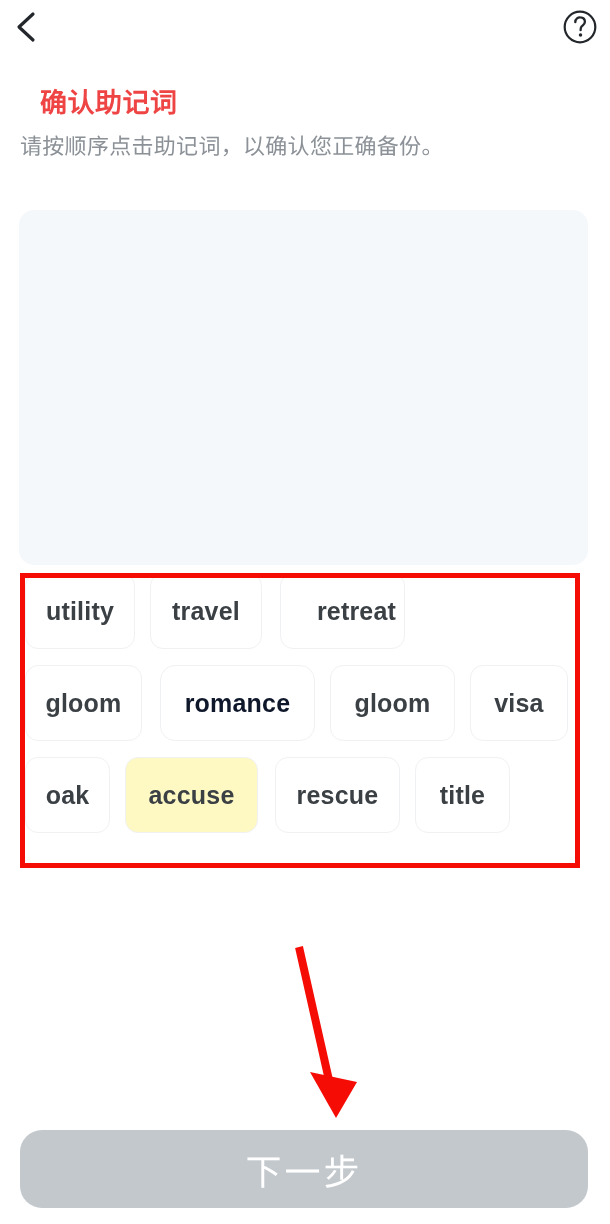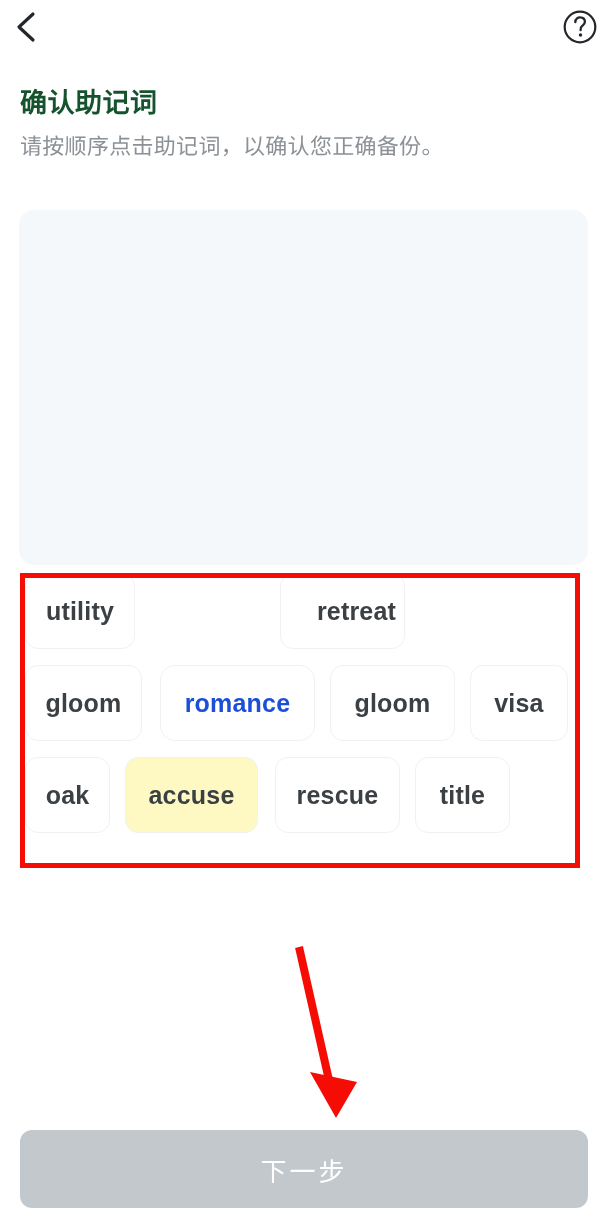--- a/index.html
+++ b/index.html
@@ -147,24 +147,24 @@
 
   
   .next-button {
     position: absolute;
     left: 20px;
     top: 1130px;
     width: 568px;
     height: 78px;
     background: #c3c8cd;
     border: none;
-    border-radius: 12px;
+    border-radius: 22px;
     color: #ffffff;
     font-family: "Liberation Sans", "DejaVu Sans", sans-serif;
-    font-size: 26px;
+    font-size: 36px;
     font-weight: normal;
     letter-spacing: 3px;
     display: flex;
     align-items: center;
     justify-content: center;
     cursor: default;
     box-sizing: border-box;
   }
 </style>
 </head>
@@ -188,33 +188,34 @@
           <circle cx="18" cy="18" r="15.3" fill="none" stroke="#23272b" stroke-width="2.2"></circle>
           <path d="M13.3 13.2 C13.3 9.6 16.2 8.2 18.3 8.4 C21.2 8.6 22.9 10.4 22.9 12.8
                    C22.9 15.6 20.6 16.4 19.4 17.8 C18.7 18.6 18.6 19.6 18.6 21.2" fill="none" stroke="#23272b" stroke-width="2.3" stroke-linecap="round" stroke-linejoin="round"></path>
           <circle cx="18.5" cy="26" r="1.75" fill="#23272b"></circle>
         </svg>
       </span>
     </div>
 
   </div>
 
-  <div class="page-title" style="color: #14532d;">确认助记词</div>
+  <div class="page-title" style="color: #ef4444; margin-left: 20px;">确认助记词</div>
 
   <div class="page-subtitle" style="color: rgb(139, 145, 151);">请按顺序点击助记词，以确认您正确备份。</div>
 
   <div class="selected-panel" style="background: rgb(244, 248, 251);">
     <div class="empty-slot-area"></div>
   </div>
 
   <div class="word-bank">
       <div class="word-chip" style="left: 25px; top: 0px; width: 110px; background: rgb(255, 255, 255); border-color: rgb(240, 241, 243); color: rgb(59, 64, 69);">utility</div>
+      <div class="word-chip" style="left: 150px; top: 0px; width: 112px; background: rgb(255, 255, 255); border-color: rgb(240, 241, 243); color: rgb(59, 64, 69);">travel</div>
       <div class="word-chip" style="left: 280px; top: 0px; width: 125px; background: rgb(255, 255, 255); border-color: rgb(240, 241, 243); color: rgb(59, 64, 69); padding-left: 28px;">retreat</div>
       <div class="word-chip" style="left: 25px; top: 92px; width: 117px; background: rgb(255, 255, 255); border-color: rgb(240, 241, 243); color: rgb(59, 64, 69);">gloom</div>
-      <div class="word-chip" style="left: 160px; top: 92px; width: 155px; background: rgb(255, 255, 255); border-color: rgb(240, 241, 243); color: #1d4ed8; border-radius: 15px;">romance</div>
+      <div class="word-chip" style="left: 160px; top: 92px; width: 155px; background: rgb(255, 255, 255); border-color: rgb(240, 241, 243); color: #0f172a; border-radius: 15px;">romance</div>
       <div class="word-chip" style="left: 330px; top: 92px; width: 125px; background: rgb(255, 255, 255); border-color: rgb(240, 241, 243); color: rgb(59, 64, 69);">gloom</div>
       <div class="word-chip" style="left: 470px; top: 92px; width: 98px; background: rgb(255, 255, 255); border-color: rgb(240, 241, 243); color: rgb(59, 64, 69);">visa</div>
       <div class="word-chip" style="left: 25px; top: 184px; width: 85px; background: rgb(255, 255, 255); border-color: rgb(240, 241, 243); color: rgb(59, 64, 69);">oak</div>
       <div class="word-chip" style="left: 125px; top: 184px; width: 133px; background: #fef9c3; border-color: rgb(240, 241, 243); color: rgb(59, 64, 69);">accuse</div>
       <div class="word-chip" style="left: 275px; top: 184px; width: 125px; background: rgb(255, 255, 255); border-color: rgb(240, 241, 243); color: rgb(59, 64, 69);">rescue</div>
       <div class="word-chip" style="left: 415px; top: 184px; width: 95px; background: rgb(255, 255, 255); border-color: rgb(240, 241, 243); color: rgb(59, 64, 69);">title</div>
     </div>
 
   <div class="highlight-box" style="border-color: rgb(245, 13, 5);"></div>
 

